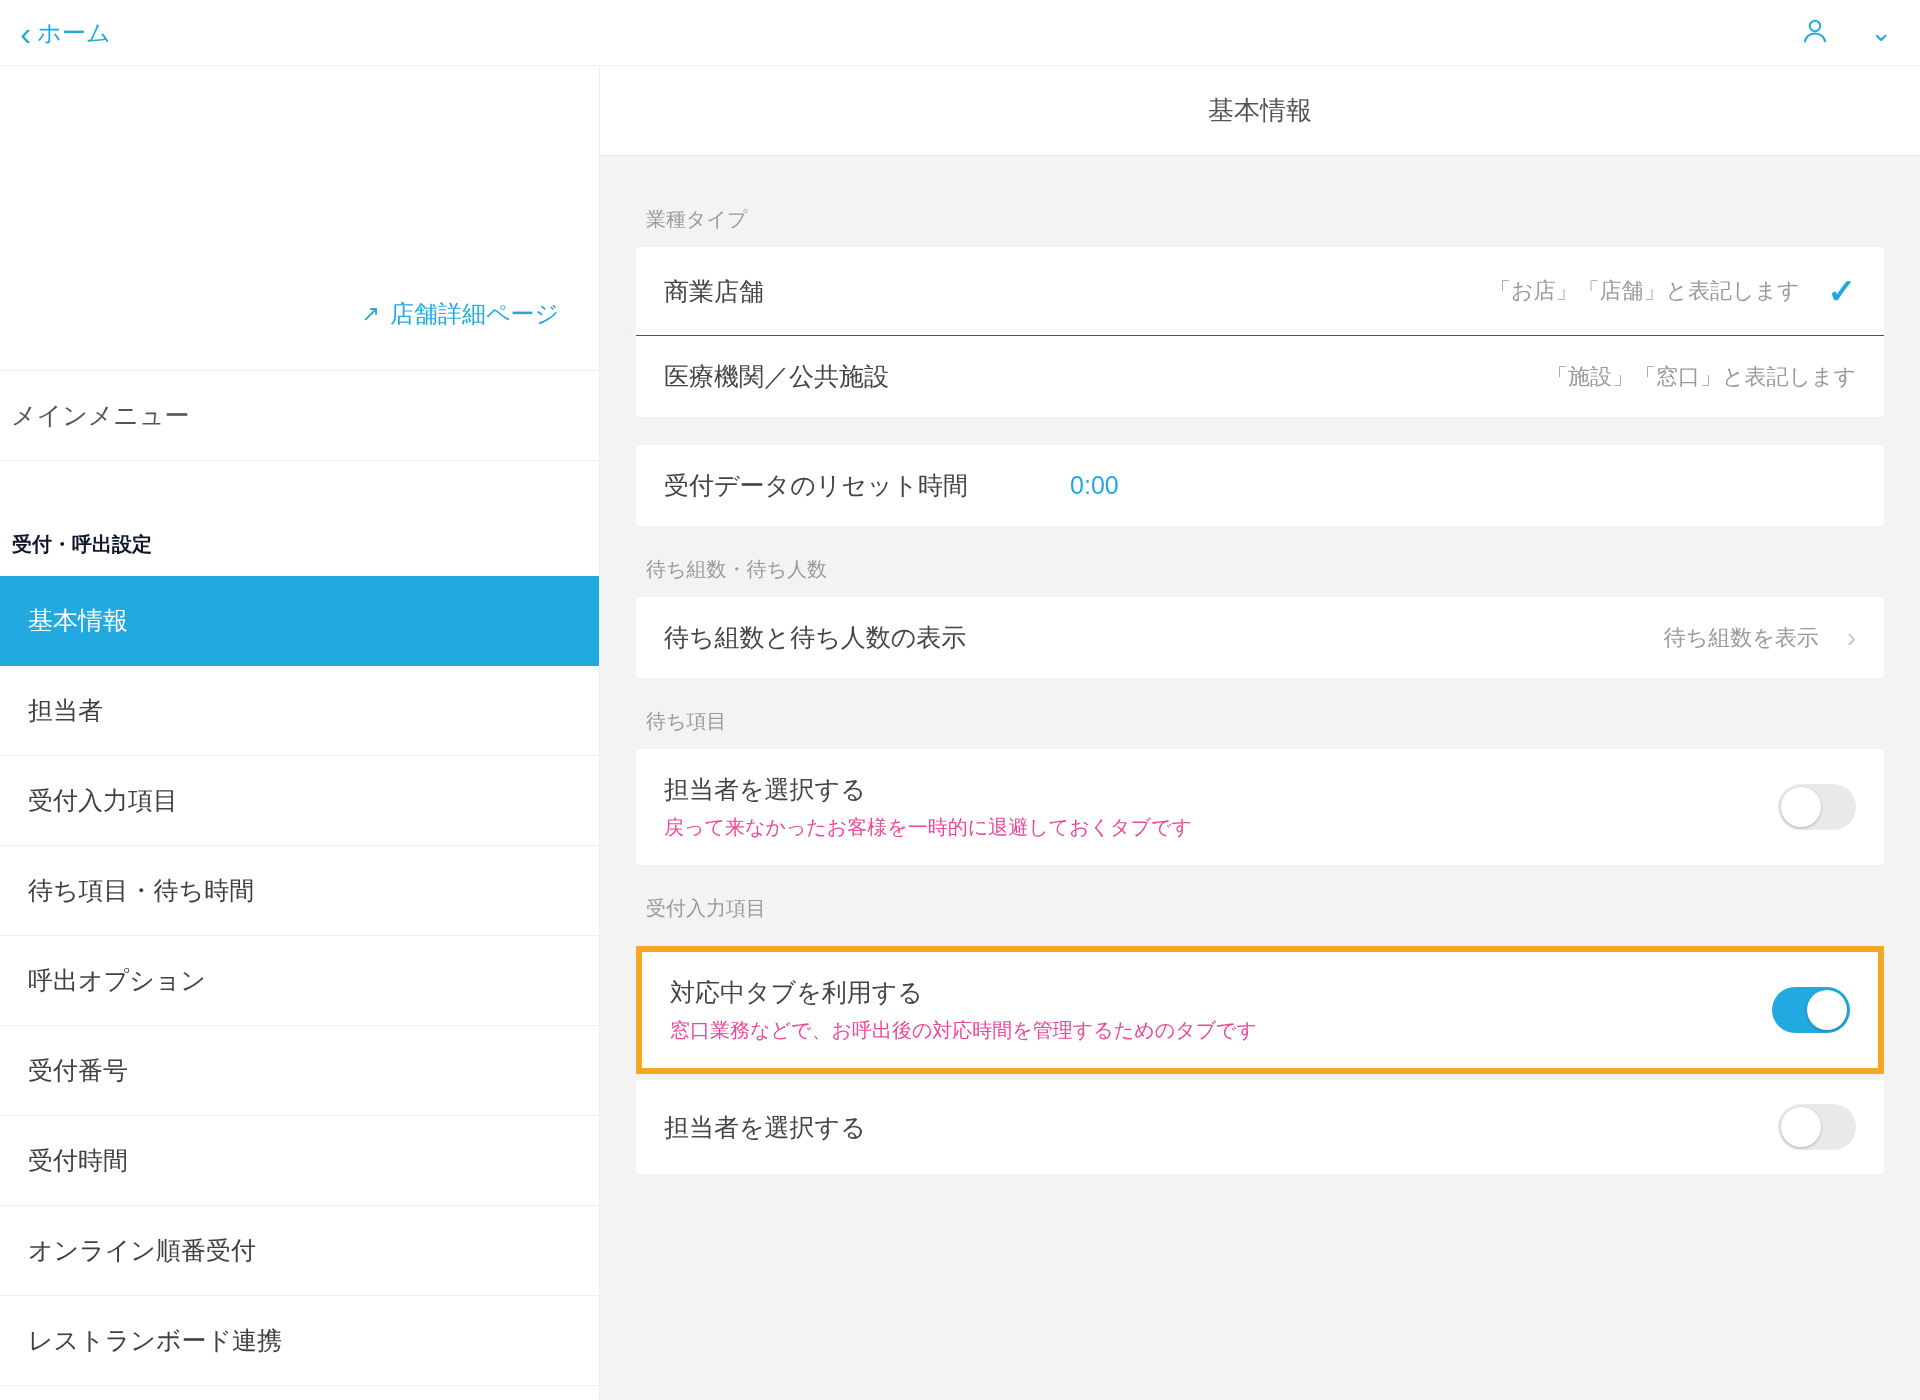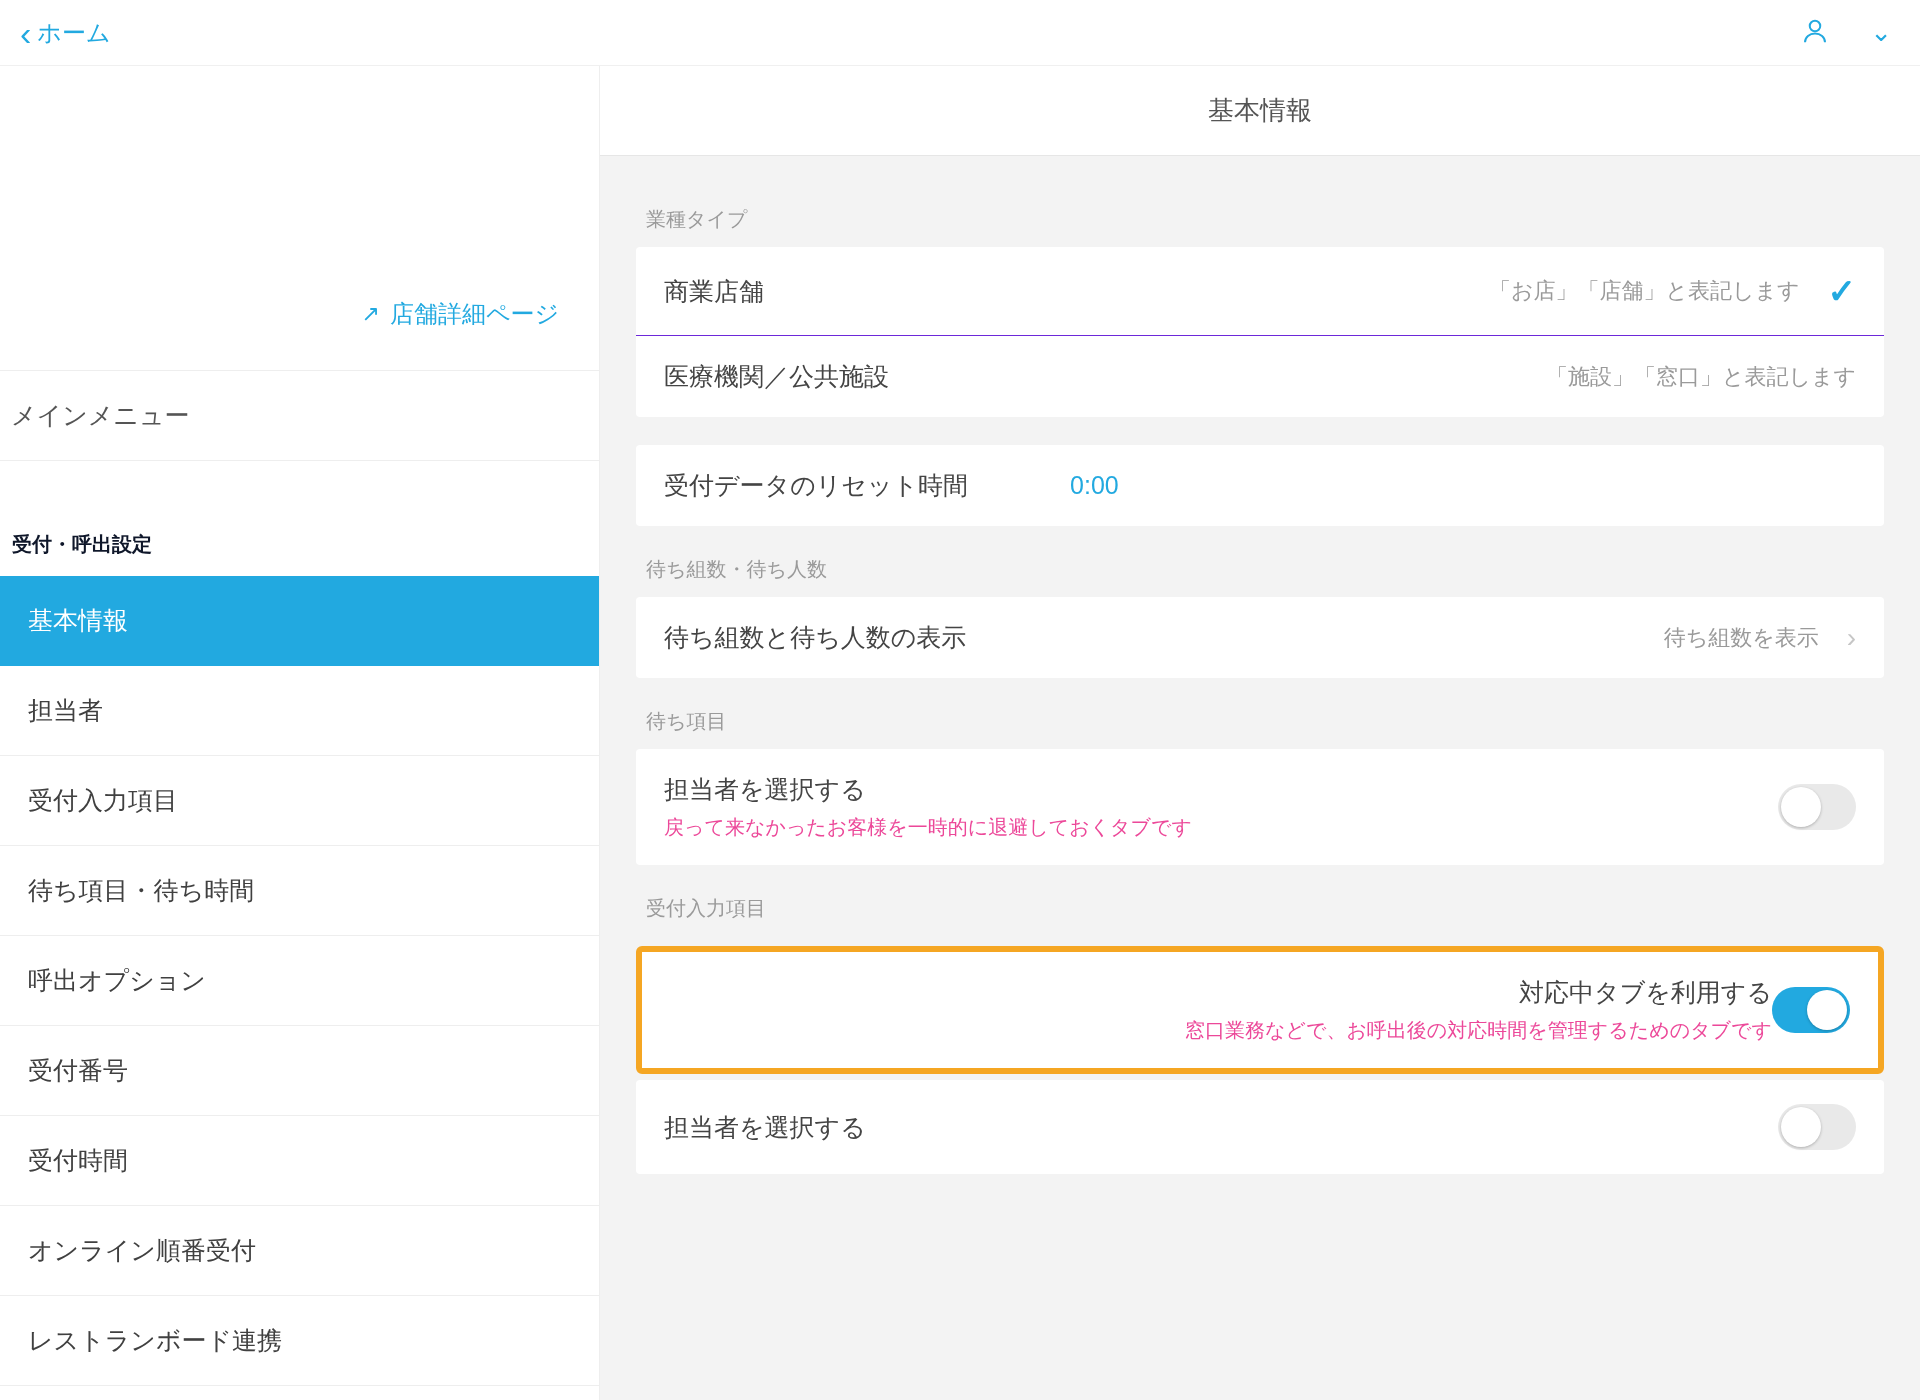--- a/index.html
+++ b/index.html
@@ -46,21 +46,21 @@
   .row-col { display: flex; flex-direction: column; gap: 8px; flex: 1; }
   .desc { font-size: 20px; color: #ec4899; }
 
   .toggle { width: 78px; height: 46px; border-radius: 23px; position: relative; flex-shrink: 0; }
   .toggle.off { background: #e9e9e9; }
   .toggle.on  { background: #22a9e0; }
   .toggle .knob { position: absolute; top: 3px; width: 40px; height: 40px; border-radius: 50%; background: #fff; box-shadow: 0 1px 3px rgba(0,0,0,.25); }
   .toggle.off .knob { left: 3px; }
   .toggle.on  .knob { right: 3px; }
 
-  .highlight-box { border: 6px solid #f5a623; border-radius: 6px; padding: 0; margin-top: 10px; text-align: right; }
+  .highlight-box { border: 6px solid #f5a623; border-radius: 1px; padding: 0; margin-top: 10px; }
   .highlight-box .card { border-radius: 0; }
 
   .spacer-sm { height: 6px; }
 </style>
 </head>
 <body>
 
 <div class="topbar">
   <div class="topbar-left">
     <span class="chev">‹</span>

